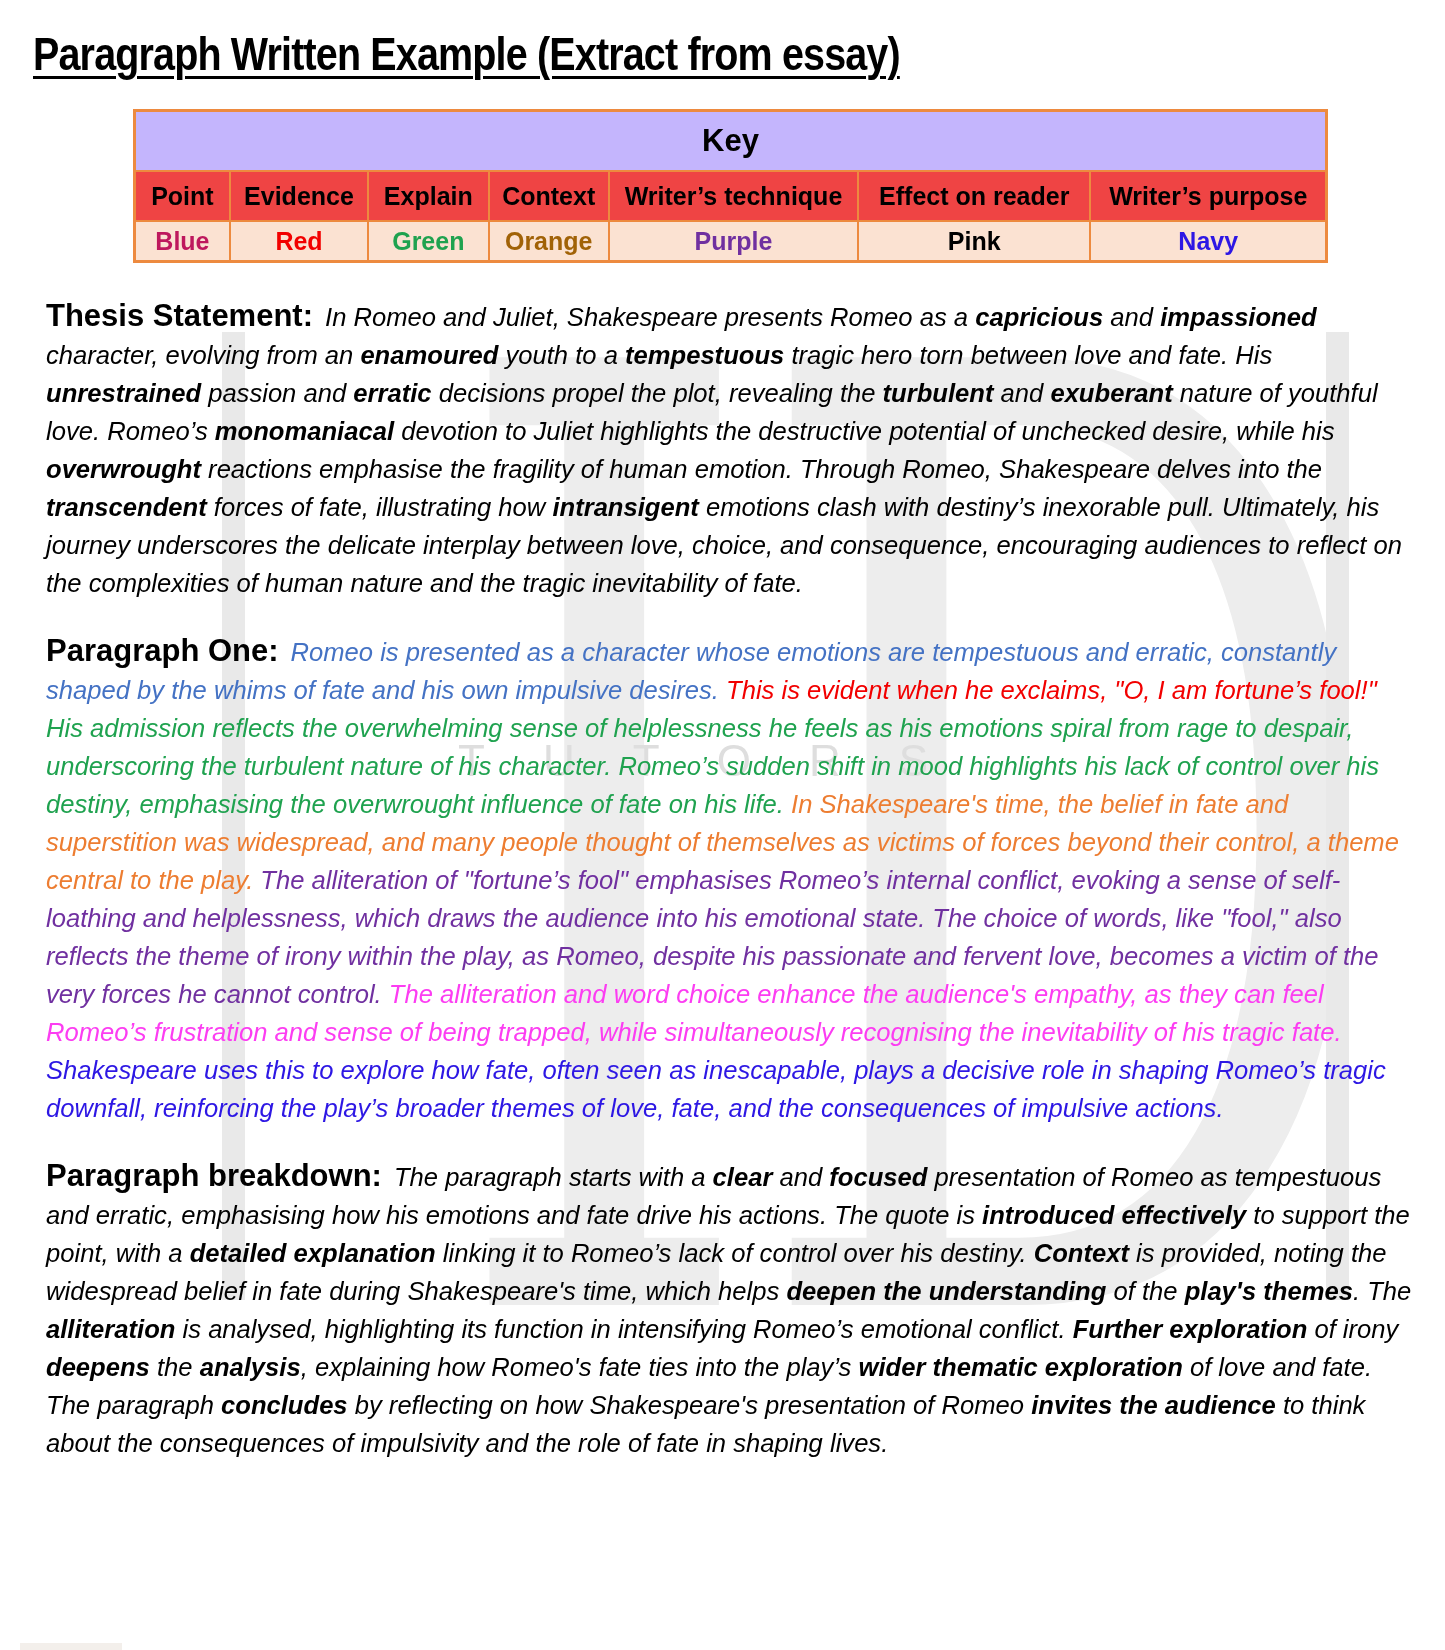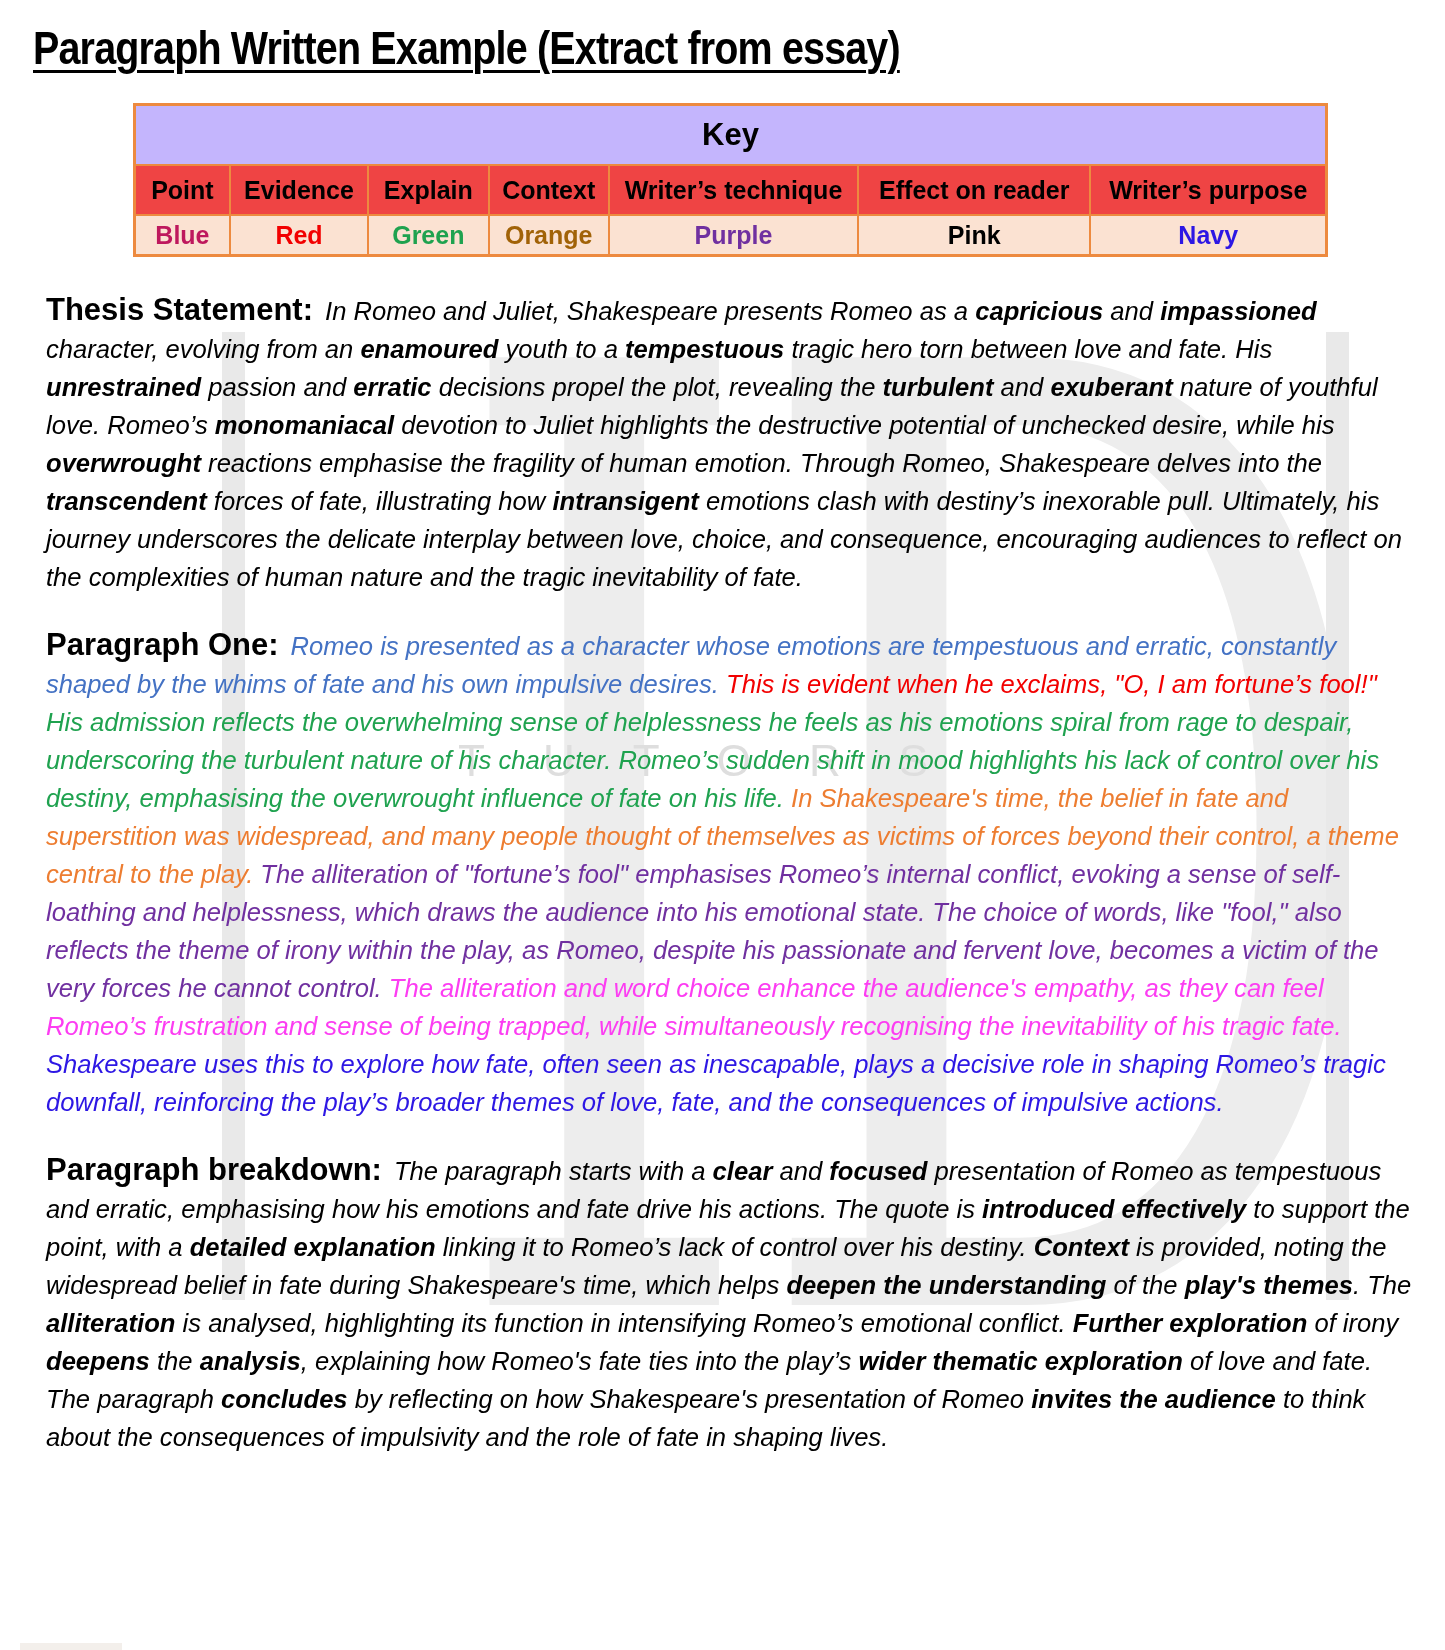--- a/index.html
+++ b/index.html
@@ -21,21 +21,21 @@
     letter-spacing:-0.02em;
     transform:scaleX(.62);transform-origin:left top;
     white-space:nowrap;
   }
   .wm-label{
     position:absolute;left:458px;top:736px;
     font-size:44px;color:#dedede;letter-spacing:58px;white-space:nowrap;
   }
   .wm-next-strip{position:absolute;left:20px;top:1643px;width:102px;height:7px;background:#f3efeb;}
   
-  .content{position:relative;z-index:1;padding:10px 33px;}
+  .content{position:relative;z-index:1;padding:16px 33px;}
   .page-title{
     display:inline-block;margin:10px 0 0 0;
     font-size:47px;font-weight:700;color:#000;
     letter-spacing:-1px;
     transform:scaleX(.84);transform-origin:left top;
     text-decoration:underline;text-decoration-thickness:3px;text-underline-offset:6px;
     white-space:nowrap;
   }
   .page-subtitle{
     display:block;margin:22px 0 0 0;

